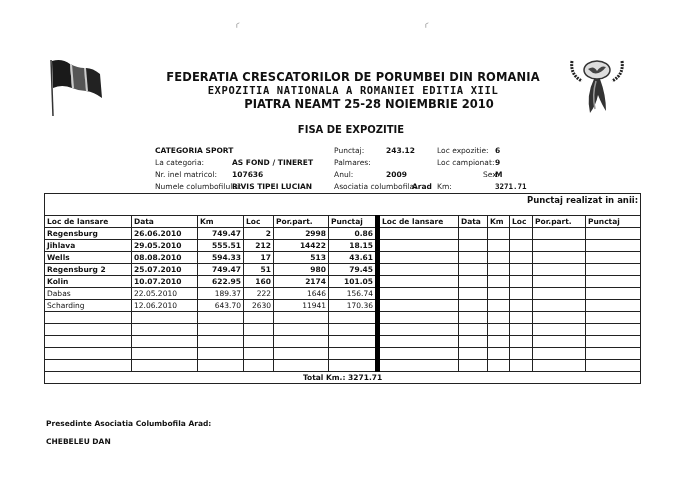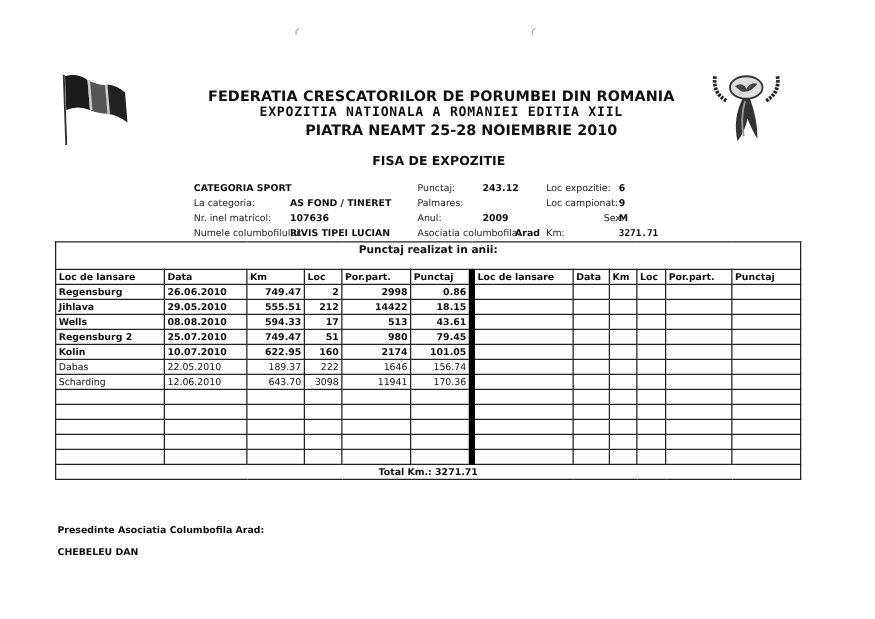--- a/index.html
+++ b/index.html
@@ -14,21 +14,21 @@
   .t3 { top:97px; font-size:11.5px; padding-left:18px; box-sizing:border-box;margin-left:16px; }
   .t4 { top:124px; font-size:10px; padding-left:14px; box-sizing:border-box; }
   .info { font-size:7.5px; white-space:nowrap; }
   .lbl { color:#222; }
   .val { font-weight:bold; }
   .mono { font-family:"DejaVu Sans Mono", monospace; }
   table.grid { position:absolute; left:44px; top:193px; width:596px; border-collapse:collapse;
                table-layout:fixed; font-size:7.5px; }
   table.grid td { border:1px solid #222; padding:0 2px; height:11px; line-height:11px;
                   white-space:nowrap; overflow:hidden; }
-  .titlerow td { height:21px !important; text-align:center; font-weight:bold; font-size:8.5px; vertical-align:top; line-height:12px !important;}
+  .titlerow td { height:21px !important; text-align:right; font-weight:bold; font-size:8.5px; vertical-align:top; line-height:12px !important;}
   .yearrow td { font-weight:bold; text-align:center; height:12px; }
   .hdr td { font-weight:bold; }
   .num { text-align:right; }
   .divider { border-left:5px solid #000 !important; }
   .bold { font-weight:bold; }
   .totalrow td { text-align:center; font-weight:bold; height:12px; }
   .footer1 { left:46px; top:419px; font-size:7.5px; font-weight:bold; }
   .footer2 { left:46px; top:437px; font-size:7.5px; font-weight:bold; }
   .speck { color:#888; font-size:12px; }
 </style>
@@ -201,21 +201,21 @@
         <td></td>
         <td></td>
         <td></td>
         <td></td>
         <td></td>
       </tr>
       <tr>
         <td>Scharding</td>
         <td>12.06.2010</td>
         <td class="num">643.70</td>
-        <td class="num">3098</td>
+        <td class="num">2630</td>
         <td class="num">11941</td>
         <td class="num">170.36</td>
         <td class="divider"></td>
         <td></td>
         <td></td>
         <td></td>
         <td></td>
         <td></td>
       </tr>
       <tr>

